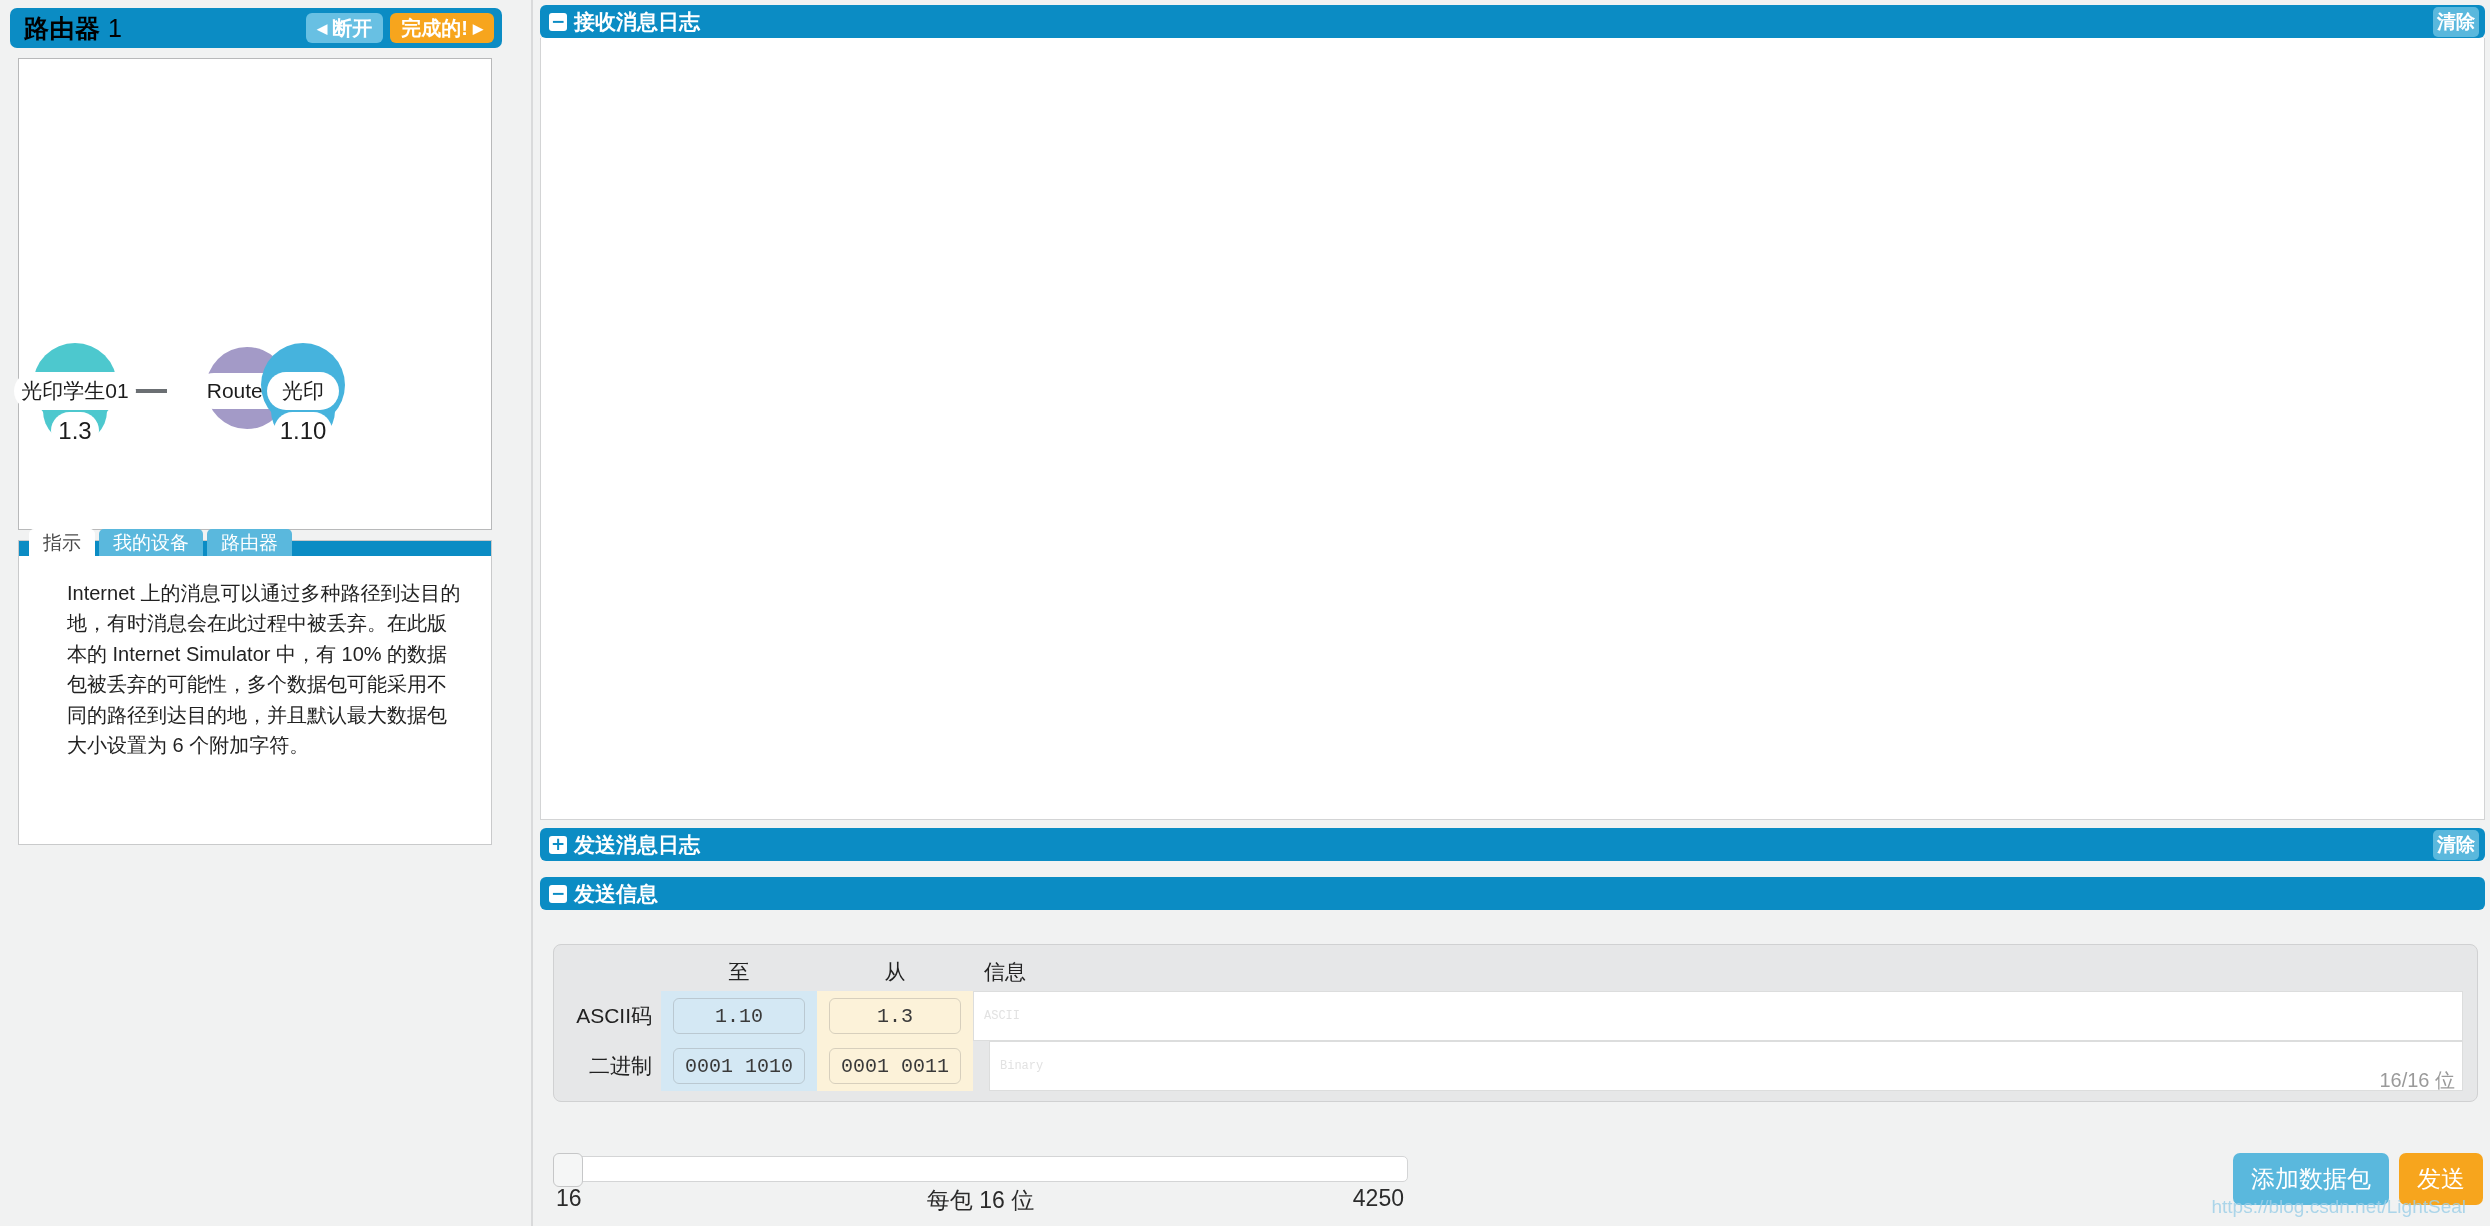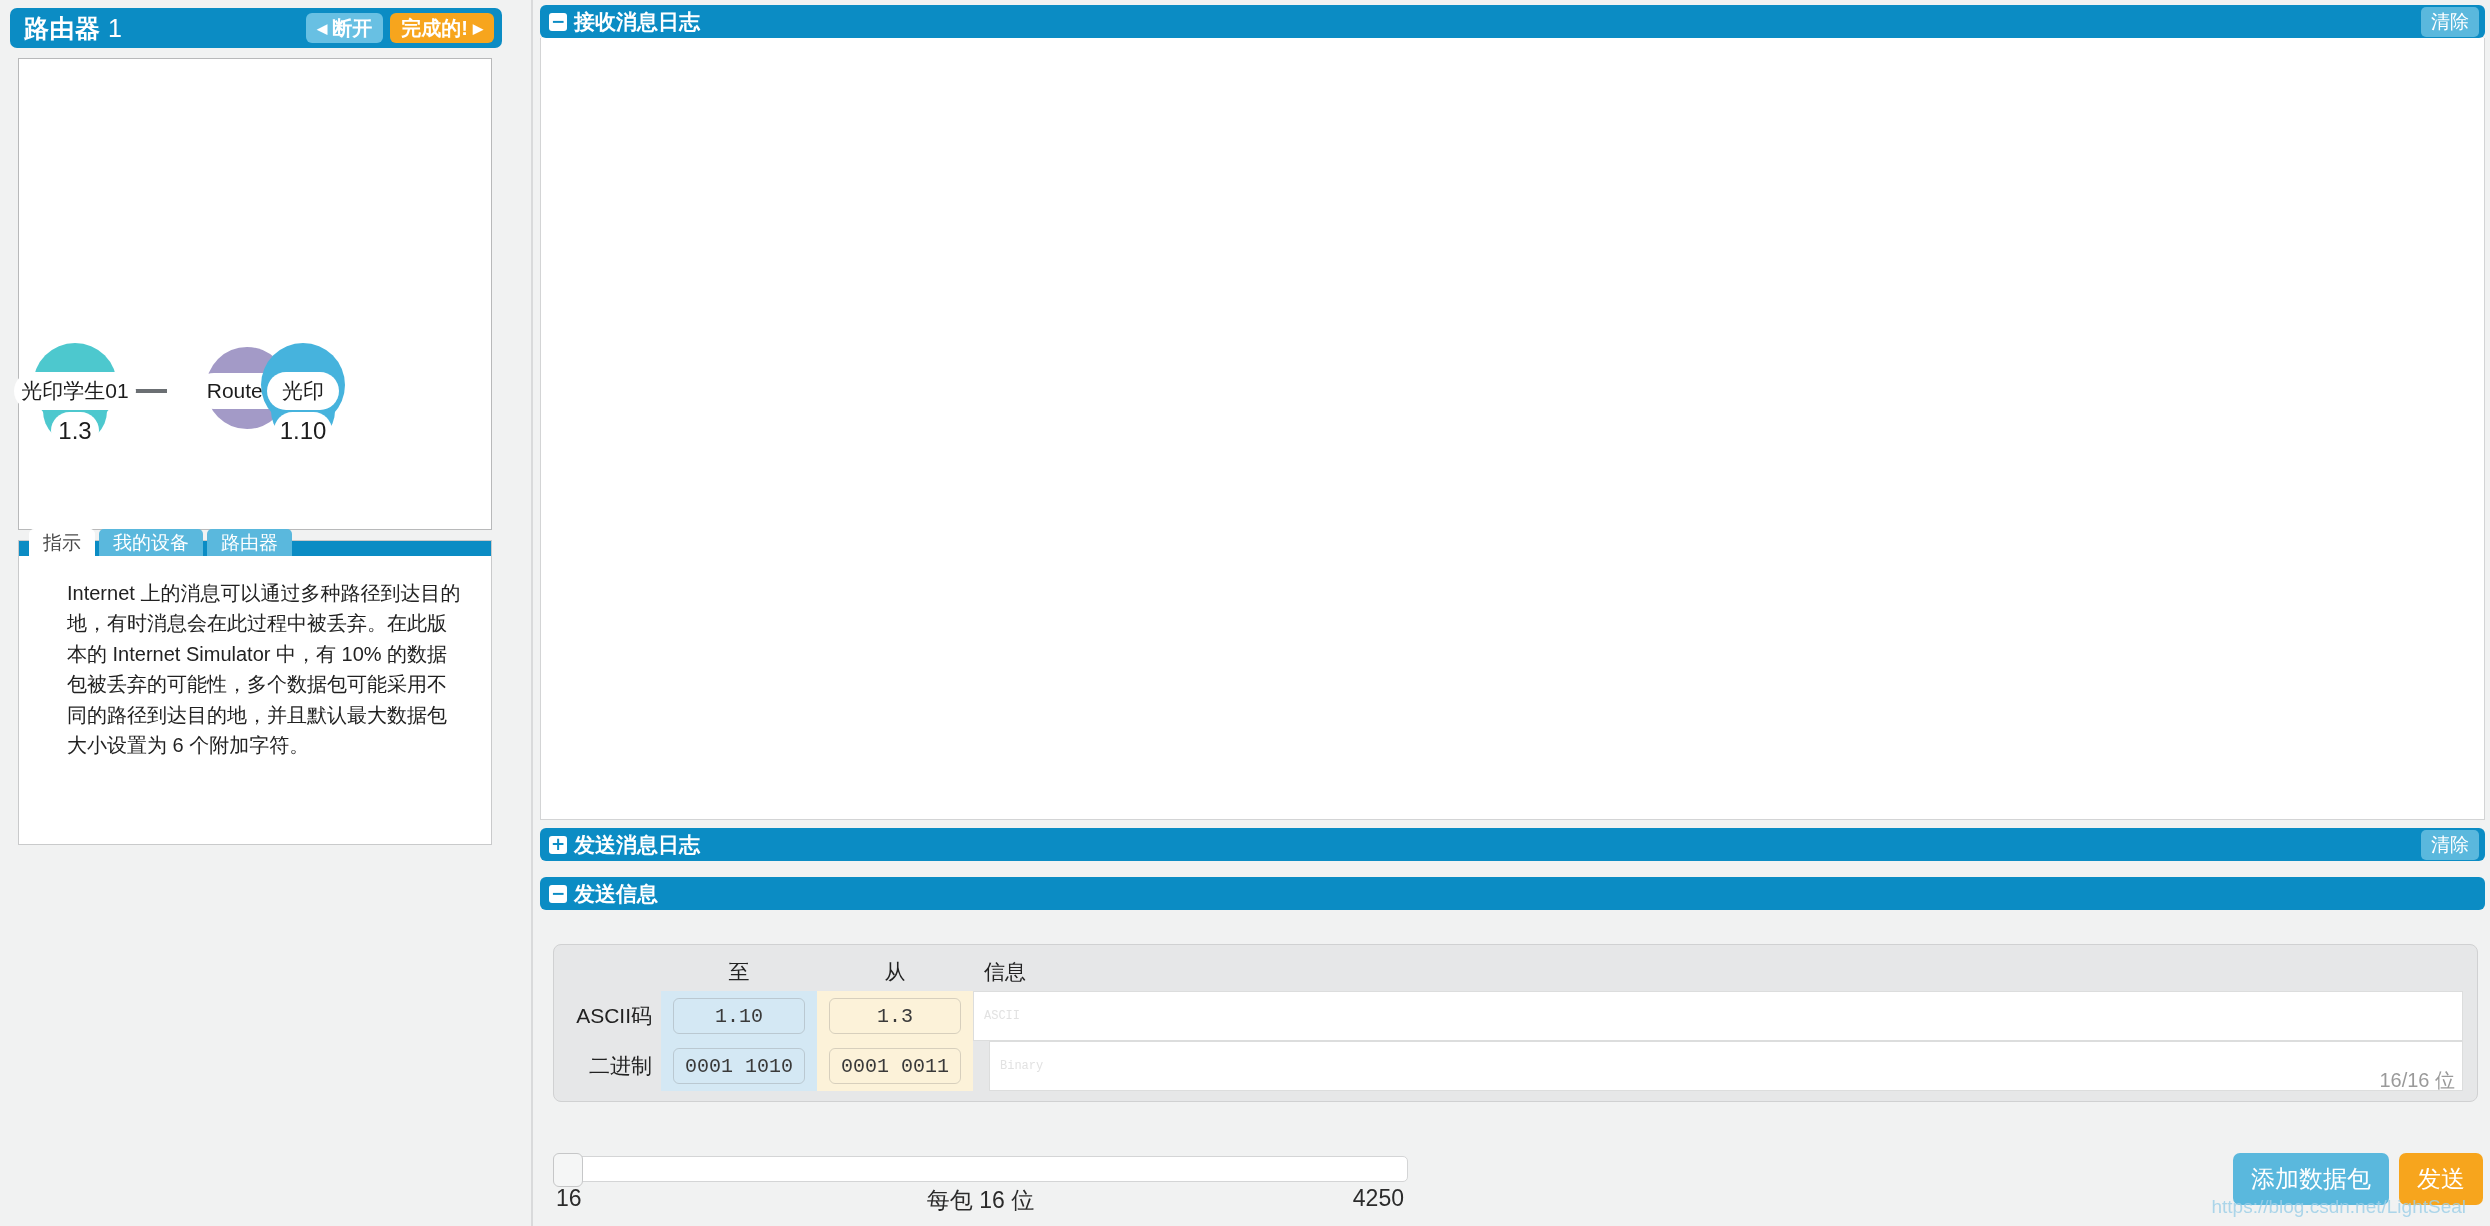--- a/index.html
+++ b/index.html
@@ -20,21 +20,21 @@
   }
   .left-header {
     position: absolute; left: 10px; top: 8px;
     width: 492px; height: 40px;
     background: #0b8cc4;
     border-radius: 7px;
     display: flex; align-items: center;
     padding: 0 8px;
   }
   .left-title {
-    color: #ffffff; font-size: 25px; font-weight: bold;
+    color: #000000; font-size: 25px; font-weight: bold;
     letter-spacing: .5px; flex: 1; white-space: nowrap;
     padding-left: 6px;
   }
   .left-title .num { font-weight: normal; }
   .hdr-btn {
     height: 30px; border-radius: 6px;
     display: flex; align-items: center; gap: 5px;
     padding: 0 11px; font-size: 20px; font-weight: bold;
     color: #ffffff; cursor: pointer; white-space: nowrap;
     border: none;
@@ -121,22 +121,22 @@
     font-size: 17px; font-weight: bold; line-height: 1;
     margin-right: 7px; cursor: pointer;
     font-family: "DejaVu Sans", sans-serif;
   }
   .bar-title {
     color: #ffffff; font-size: 21px; font-weight: bold;
     flex: 1; white-space: nowrap;
   }
   .clear-btn {
     background: #5ab8dd; color: #ffffff;
-    font-size: 19px; font-weight: normal;
-    padding: 2px 10px; border-radius: 5px;
+    font-size: 19px; font-weight: bold;
+    padding: 2px 4px; border-radius: 5px;
     cursor: pointer; border: none;
     font-family: "Liberation Sans", sans-serif;
   }
   .log-area {
     position: absolute; left: 5px;
     width: 1945px;
     background: #ffffff;
     border: 1px solid #d3d4d5;
     border-top: none;
   }

